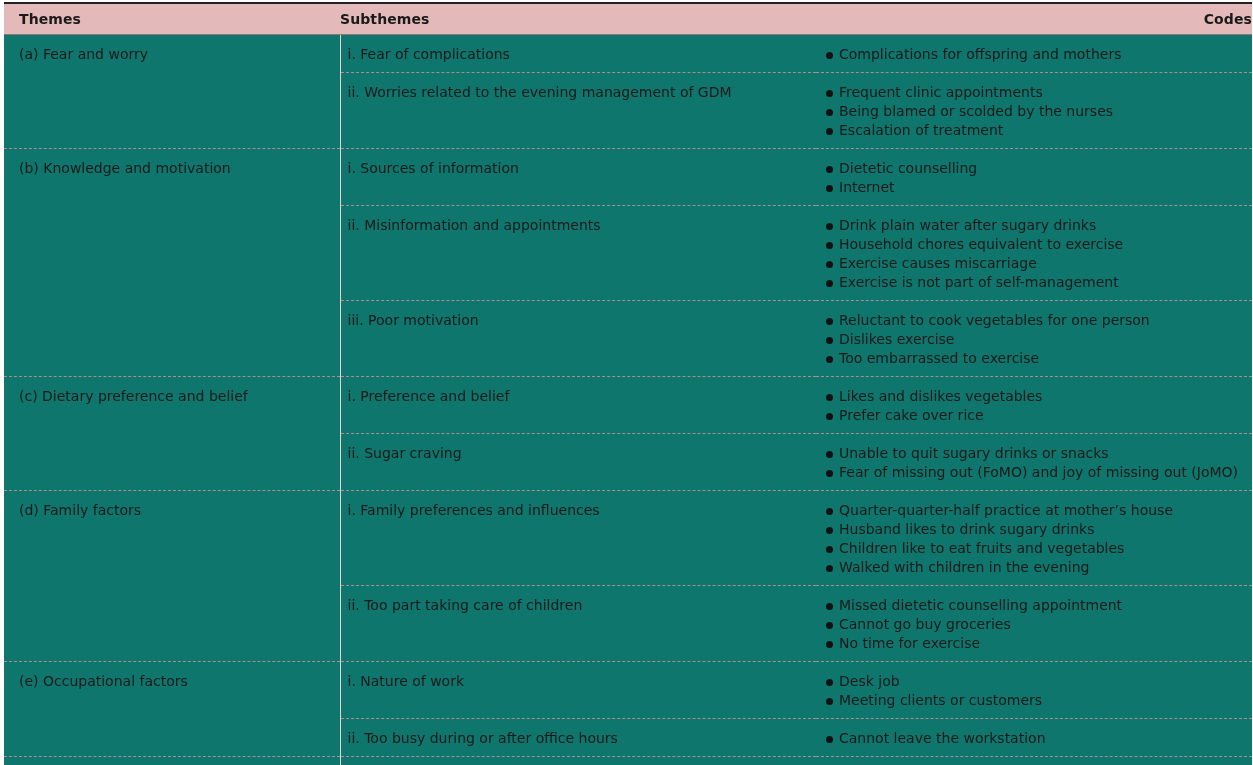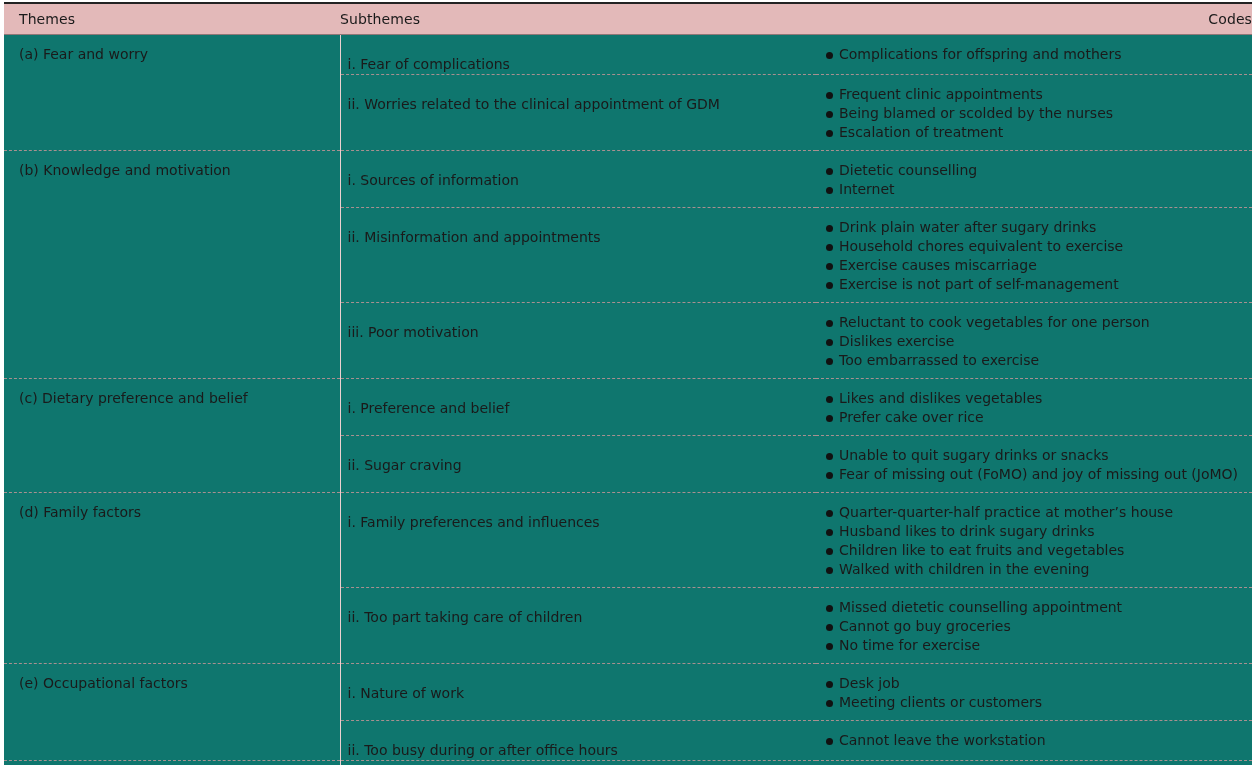--- a/index.html
+++ b/index.html
@@ -26,42 +26,42 @@
     width: 1248px;
     table-layout: fixed;
   }
   col.c1 { width: 336px; }
   col.c2 { width: 476px; }
   col.c3 { width: 436px; }
   thead tr {
     background: #e3b9b9;
   }
   thead th {
-    font-weight: normal;
+    font-weight: bold;
     height: 30px;
     padding: 0;
     border-top: 2px solid #222;
     border-bottom: 1px solid #8e7777;
     font-size: 14px;
     letter-spacing: 0.1px;
   }
   th.h-themes { text-align: left; padding-left: 15px; }
   th.h-sub { text-align: left; }
   th.h-codes { text-align: right; }
   tbody tr { background: #0f766e; }
   tbody td {
     vertical-align: top;
     padding: 0;
     line-height: 19px;
   }
   td.theme {
     padding: 10px 0 0 15px;
   }
   td.sub {
-    padding: 20px 0 0 7px;
+    padding: 10px 0 0 7px;
     border-left: 1px solid #ecd0d0;
   }
   td.codes {
     padding: 10px 10px 8px 6px;
   }
   tr.sub-sep td.sub, tr.sub-sep td.codes {
     border-top: 1px dashed #a89090;
   }
   tr.group-sep td {
     border-top: 1px dashed #a89090;
@@ -108,21 +108,21 @@
         <tr>
           <td class="theme" rowspan="2">(a) Fear and worry</td>
           <td class="sub">i. Fear of complications</td>
           <td class="codes">
             <ul class="code-list">
               <li><span class="bullet"></span><span>Complications for offspring and mothers</span></li>
             </ul>
           </td>
         </tr>
         <tr class="sub-sep">
-          <td class="sub">ii. Worries related to the clinical appointment of GDM</td>
+          <td class="sub">ii. Worries related to the evening management of GDM</td>
           <td class="codes">
             <ul class="code-list">
               <li><span class="bullet"></span><span>Frequent clinic appointments</span></li>
               <li><span class="bullet"></span><span>Being blamed or scolded by the nurses</span></li>
               <li><span class="bullet"></span><span>Escalation of treatment</span></li>
             </ul>
           </td>
         </tr>
         <tr class="group-sep">
           <td class="theme" rowspan="3">(b) Knowledge and motivation</td>

